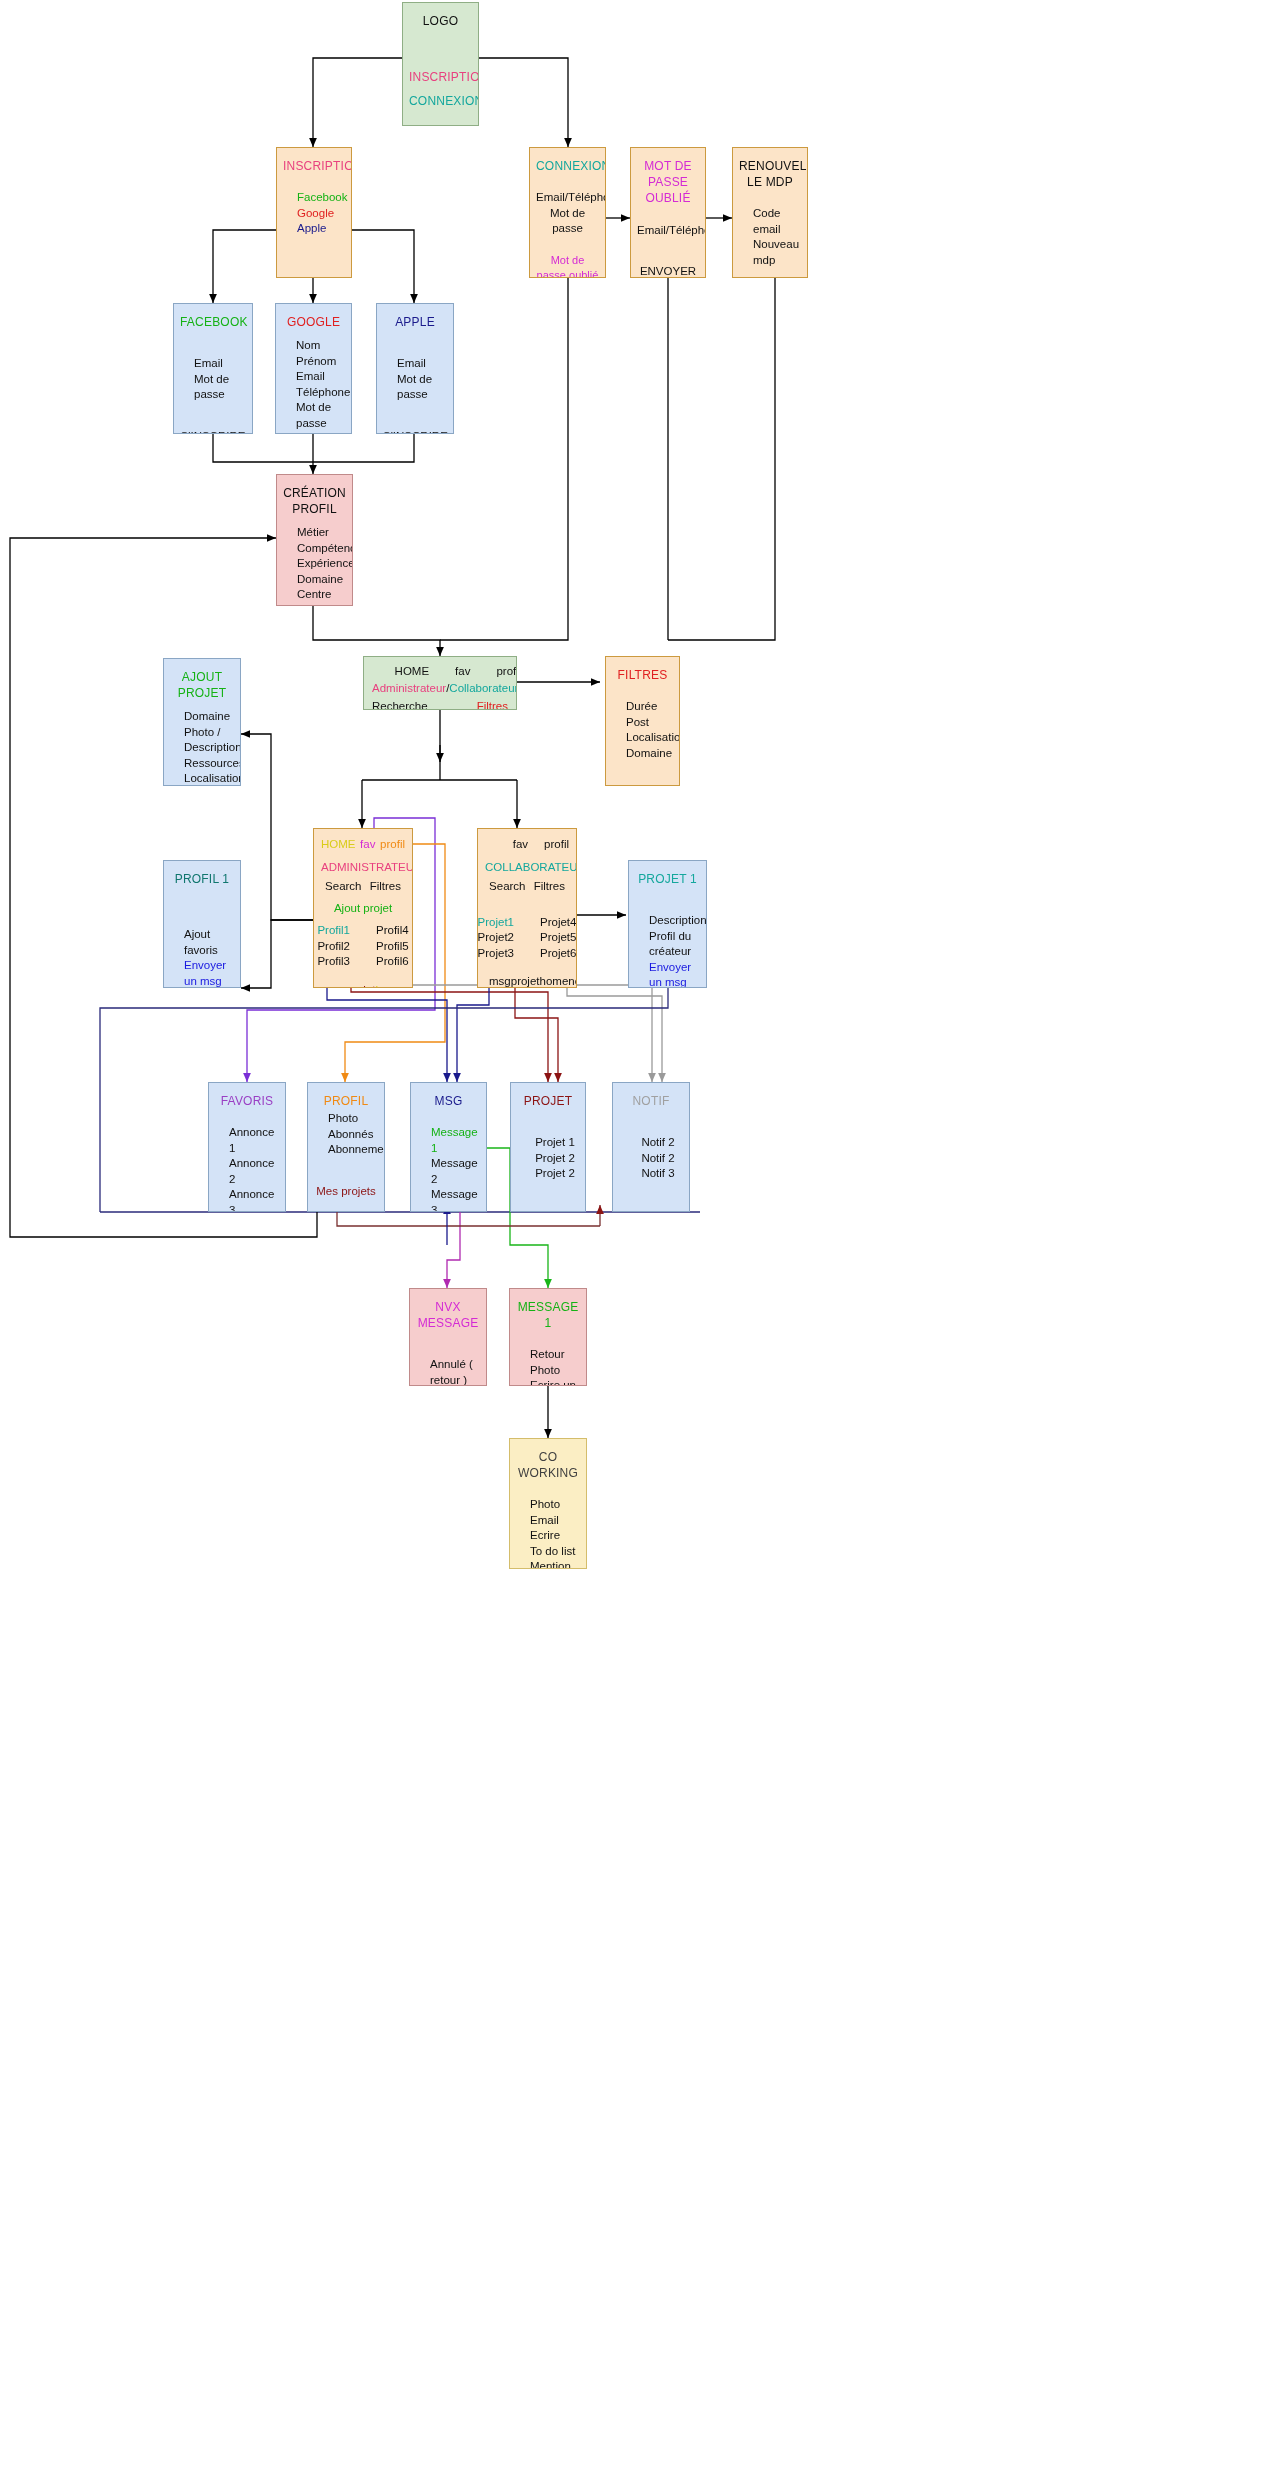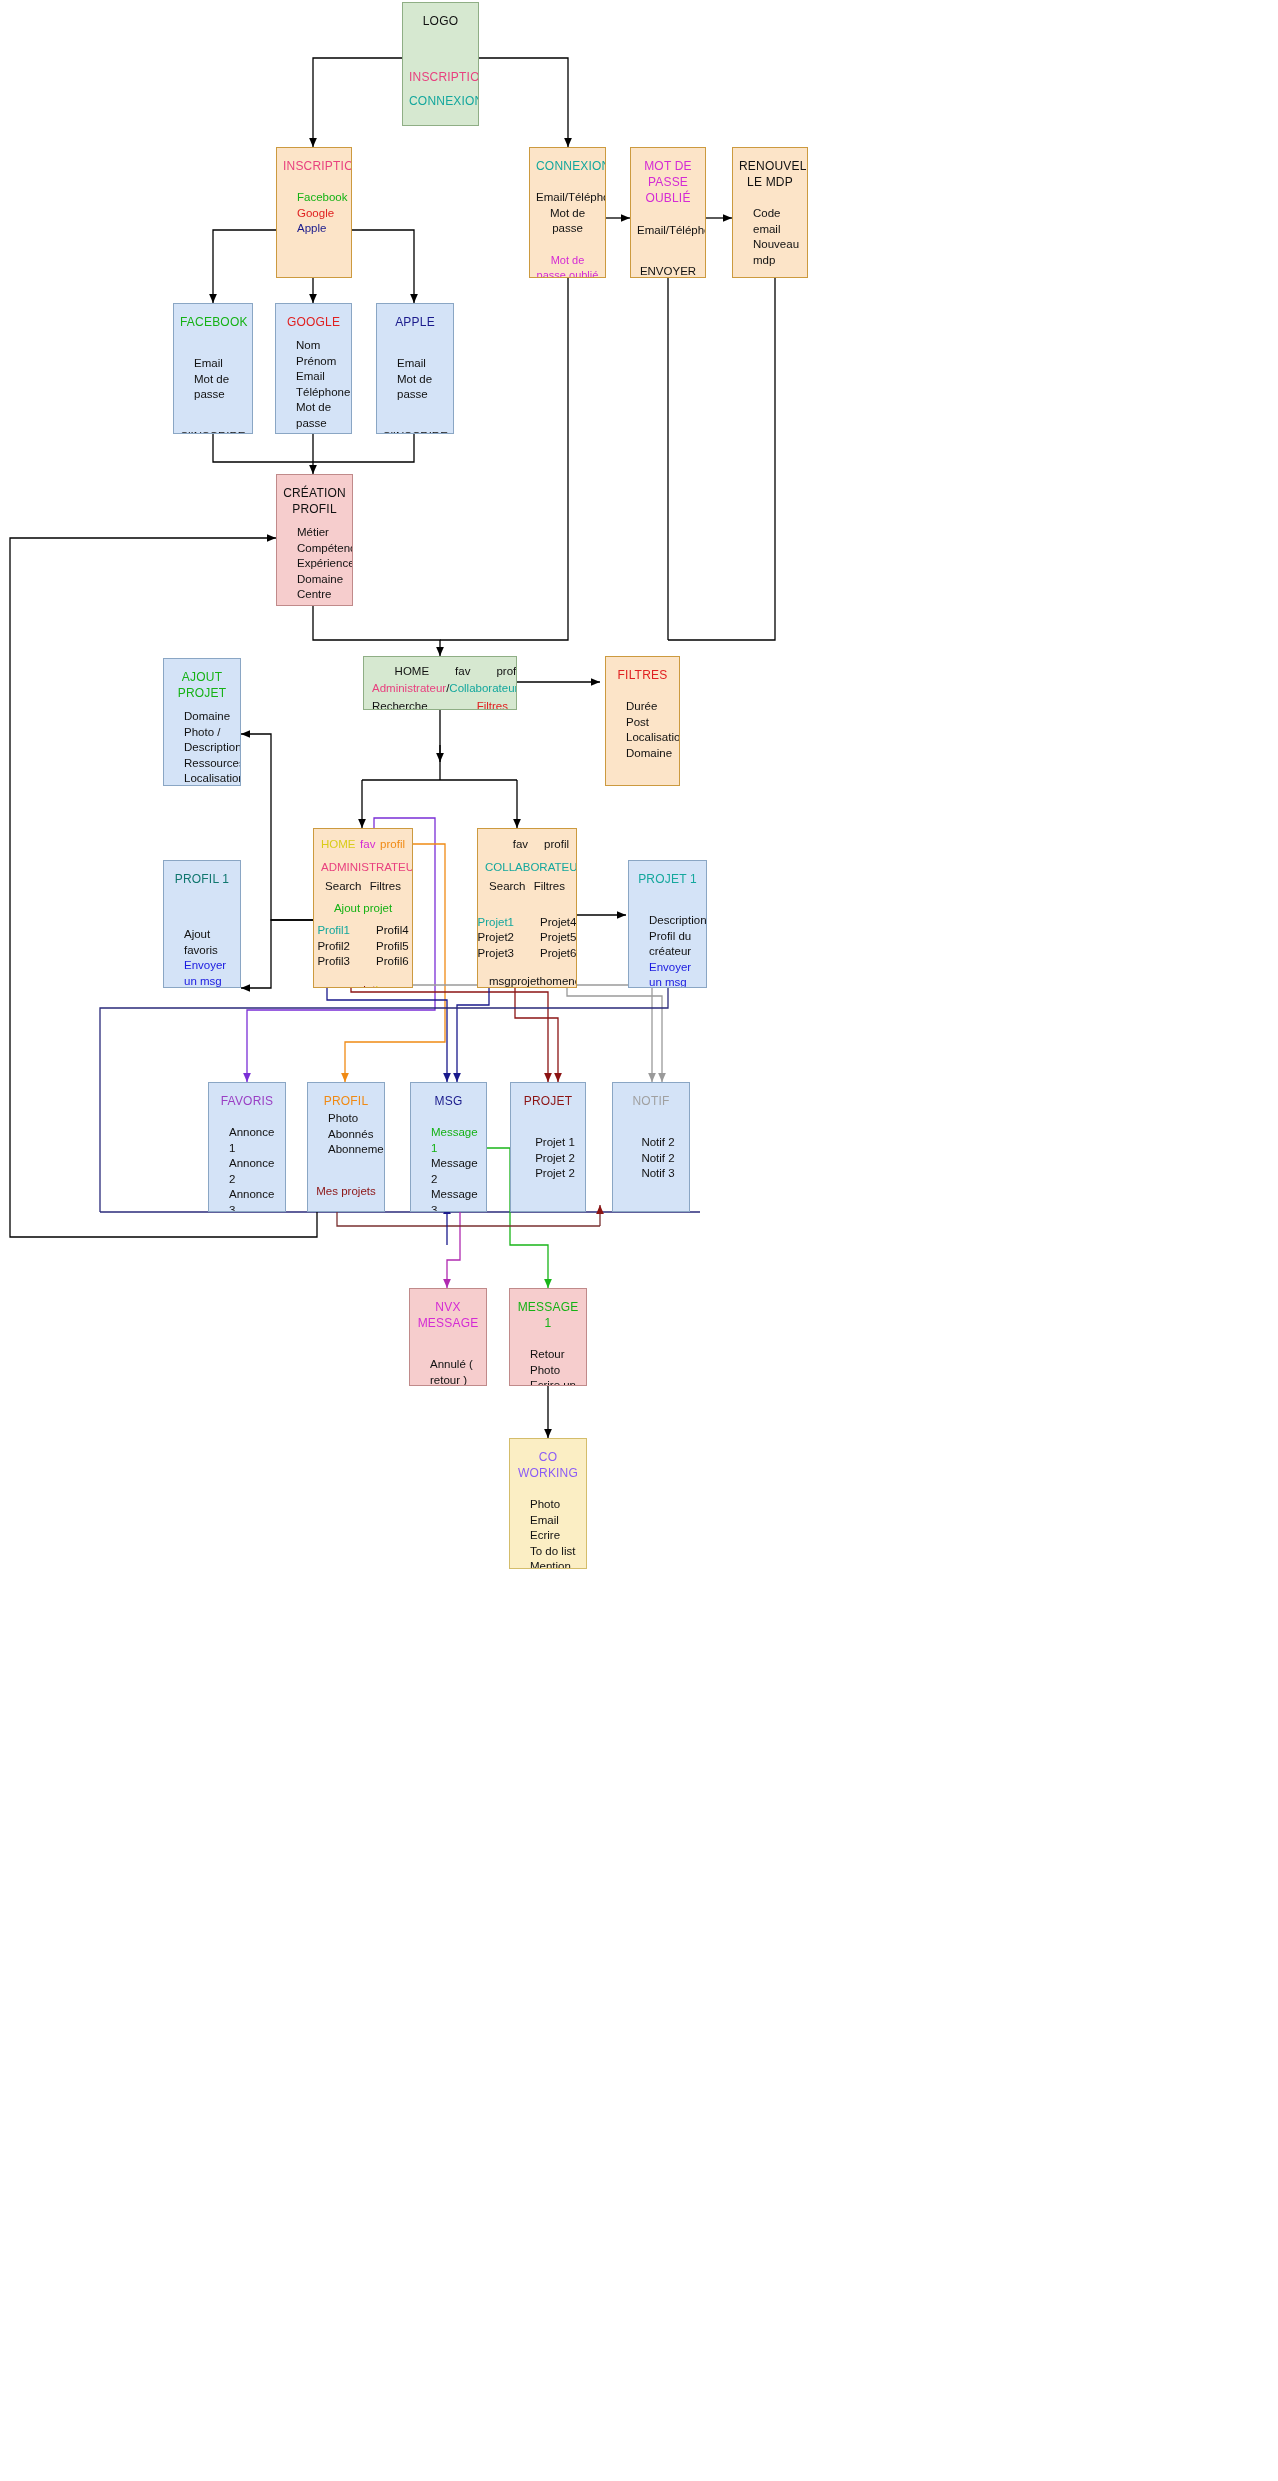--- a/index.html
+++ b/index.html
@@ -497,21 +497,21 @@
         <div>Photo</div>
         <div>Ecrire un message</div>
         
         
       </div>
     </div>
   </div>
 
   <div class="node cream" style="left:509px; top:1438px; width:78px; height:131px;">
     <div class="pad">
-      <div class="title" style="color:#8b5cf6">CO WORKING</div>
+      <div class="title" style="color:#404040">CO WORKING</div>
       <div class="spacer-md"></div>
       <div class="lines left-pad">
         <div>Photo</div>
         <div>Email</div>
         <div>Ecrire</div>
         <div>To do list</div>
         <div>Mention pers</div>
         
       </div>
     </div>

